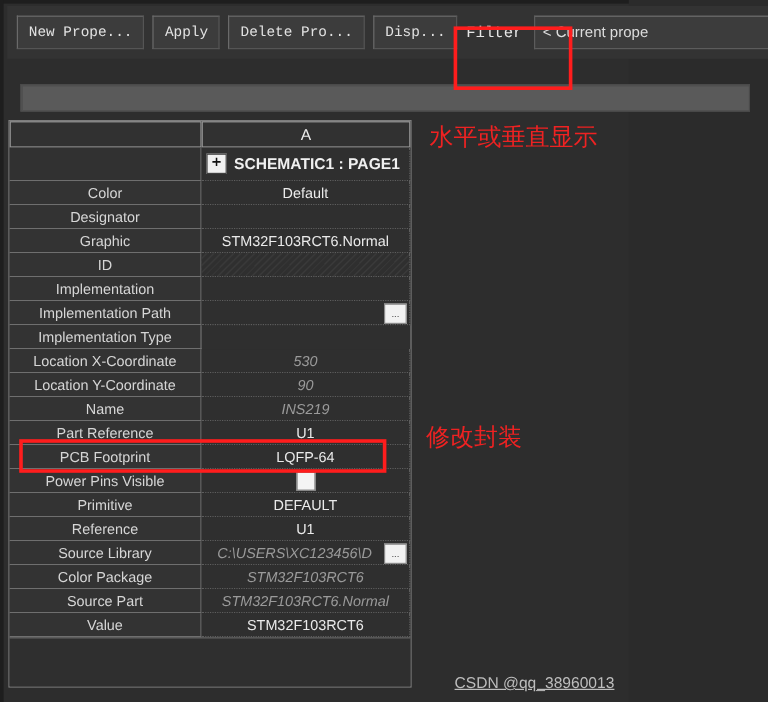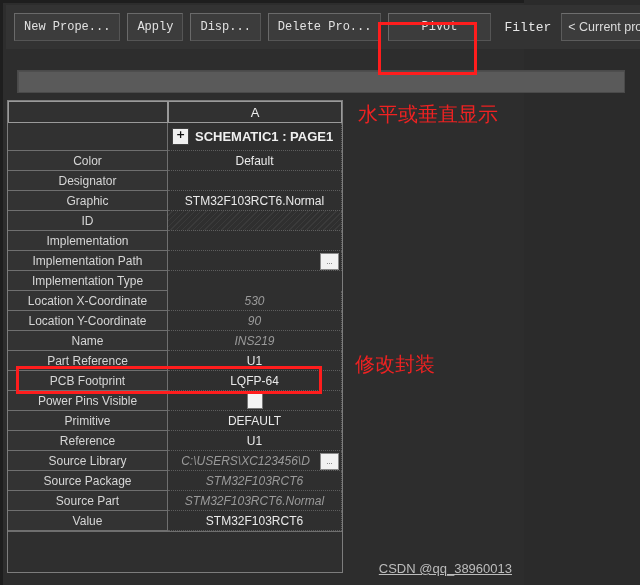--- a/index.html
+++ b/index.html
@@ -249,23 +249,22 @@
   }
 </style>
 </head>
 <body>
 
 <div id="app-frame">
 
   <div id="toolbar">
     <div class="tb-btn">New Prope...</div>
     <div class="tb-btn">Apply</div>
+    <div class="tb-btn">Delete Pro...</div>
     <div class="tb-btn">Disp...</div>
-    <div class="tb-btn">Delete Pro...</div>
-    <div class="tb-btn" id="btn-pivot">Pivot</div>
     <div id="filter-label">Filter</div>
     <div id="filter-select">&lt; Current prope</div>
   </div>
 
   <div id="filter-input-bar" title=""></div>
 
   <div id="grid">
 
     <div class="grid-row header">
       <div class="cell-name"></div>
@@ -346,21 +345,21 @@
           <div class="cell-val">U1</div>
         </div>
         <div class="grid-row">
           <div class="cell-name">Source Library</div>
           <div class="cell-val">
             <span class="clip-text" style="color: rgb(154, 154, 154); font-style: italic;">C:\USERS\XC123456\D</span>
             <span class="browse-btn">...</span>
           </div>
         </div>
         <div class="grid-row">
-          <div class="cell-name">Source Package</div>
+          <div class="cell-name">Color Package</div>
           <div class="cell-val readonly">STM32F103RCT6</div>
         </div>
         <div class="grid-row">
           <div class="cell-name">Source Part</div>
           <div class="cell-val readonly">STM32F103RCT6.Normal</div>
         </div>
         <div class="grid-row">
           <div class="cell-name">Value</div>
           <div class="cell-val">STM32F103RCT6</div>
         </div>

